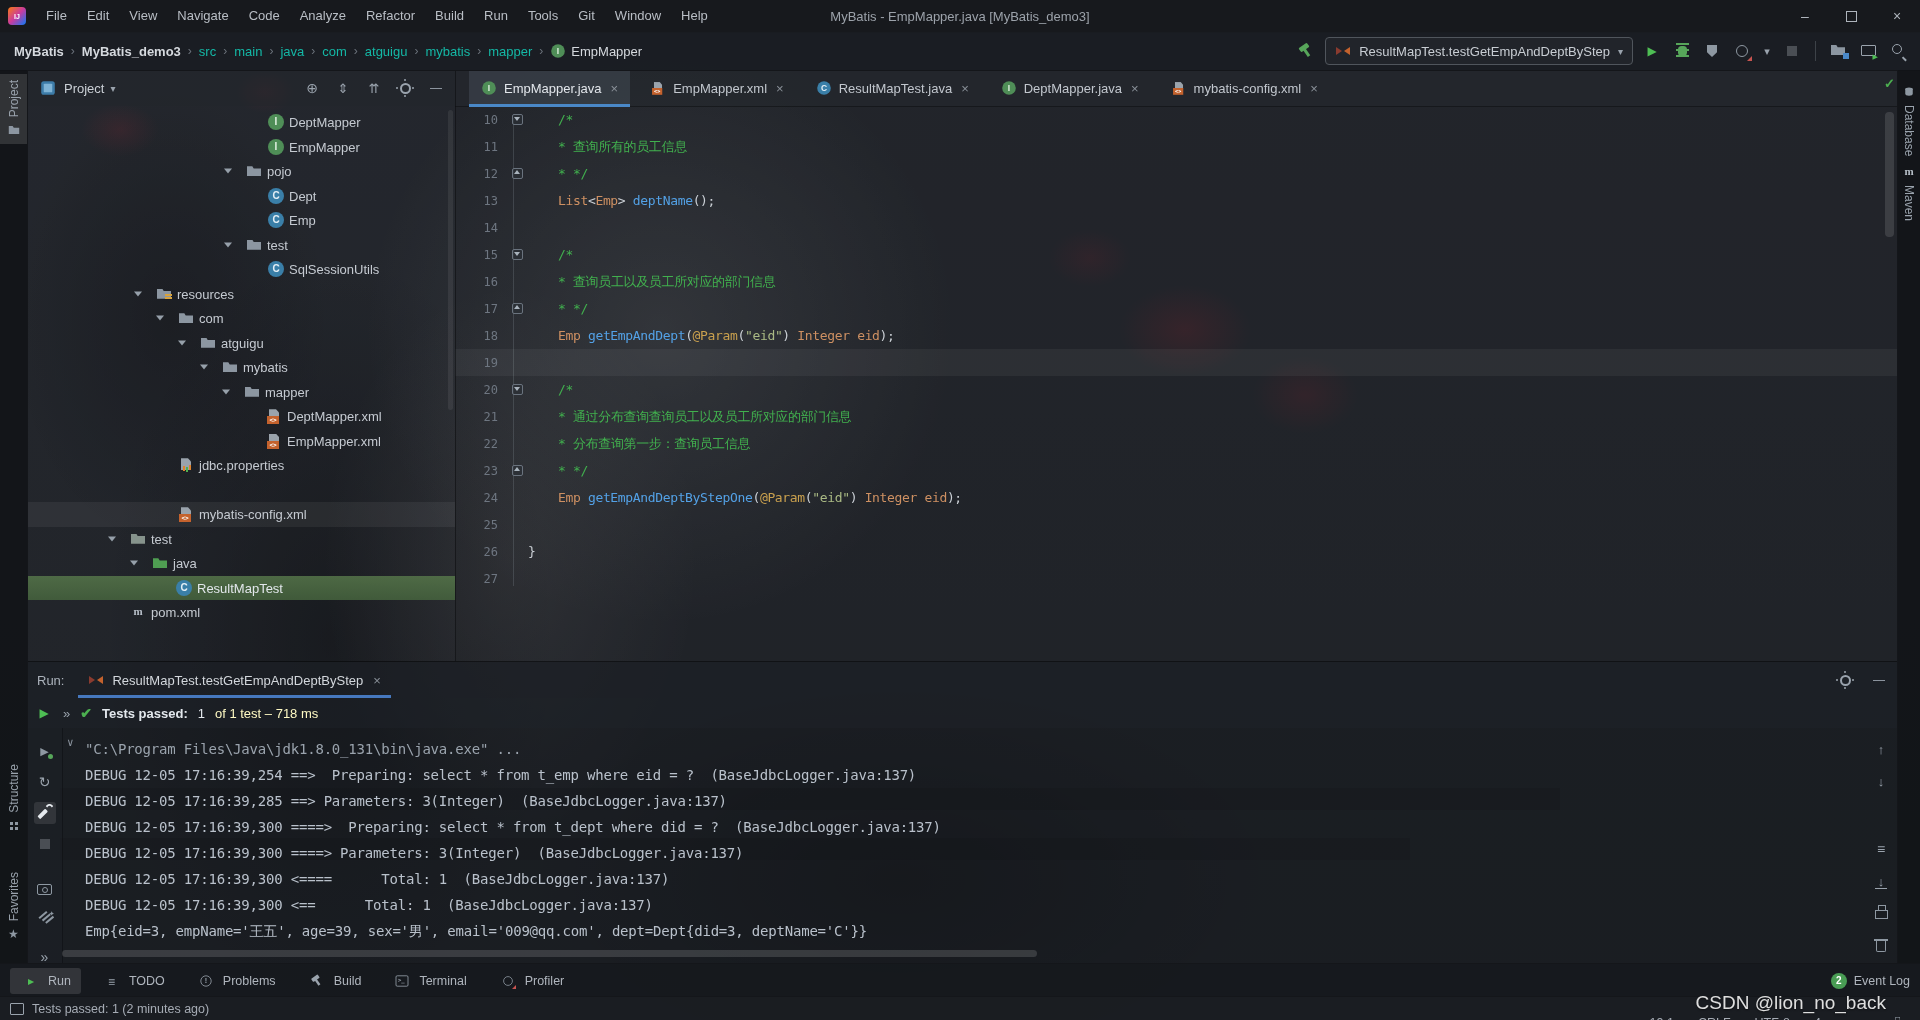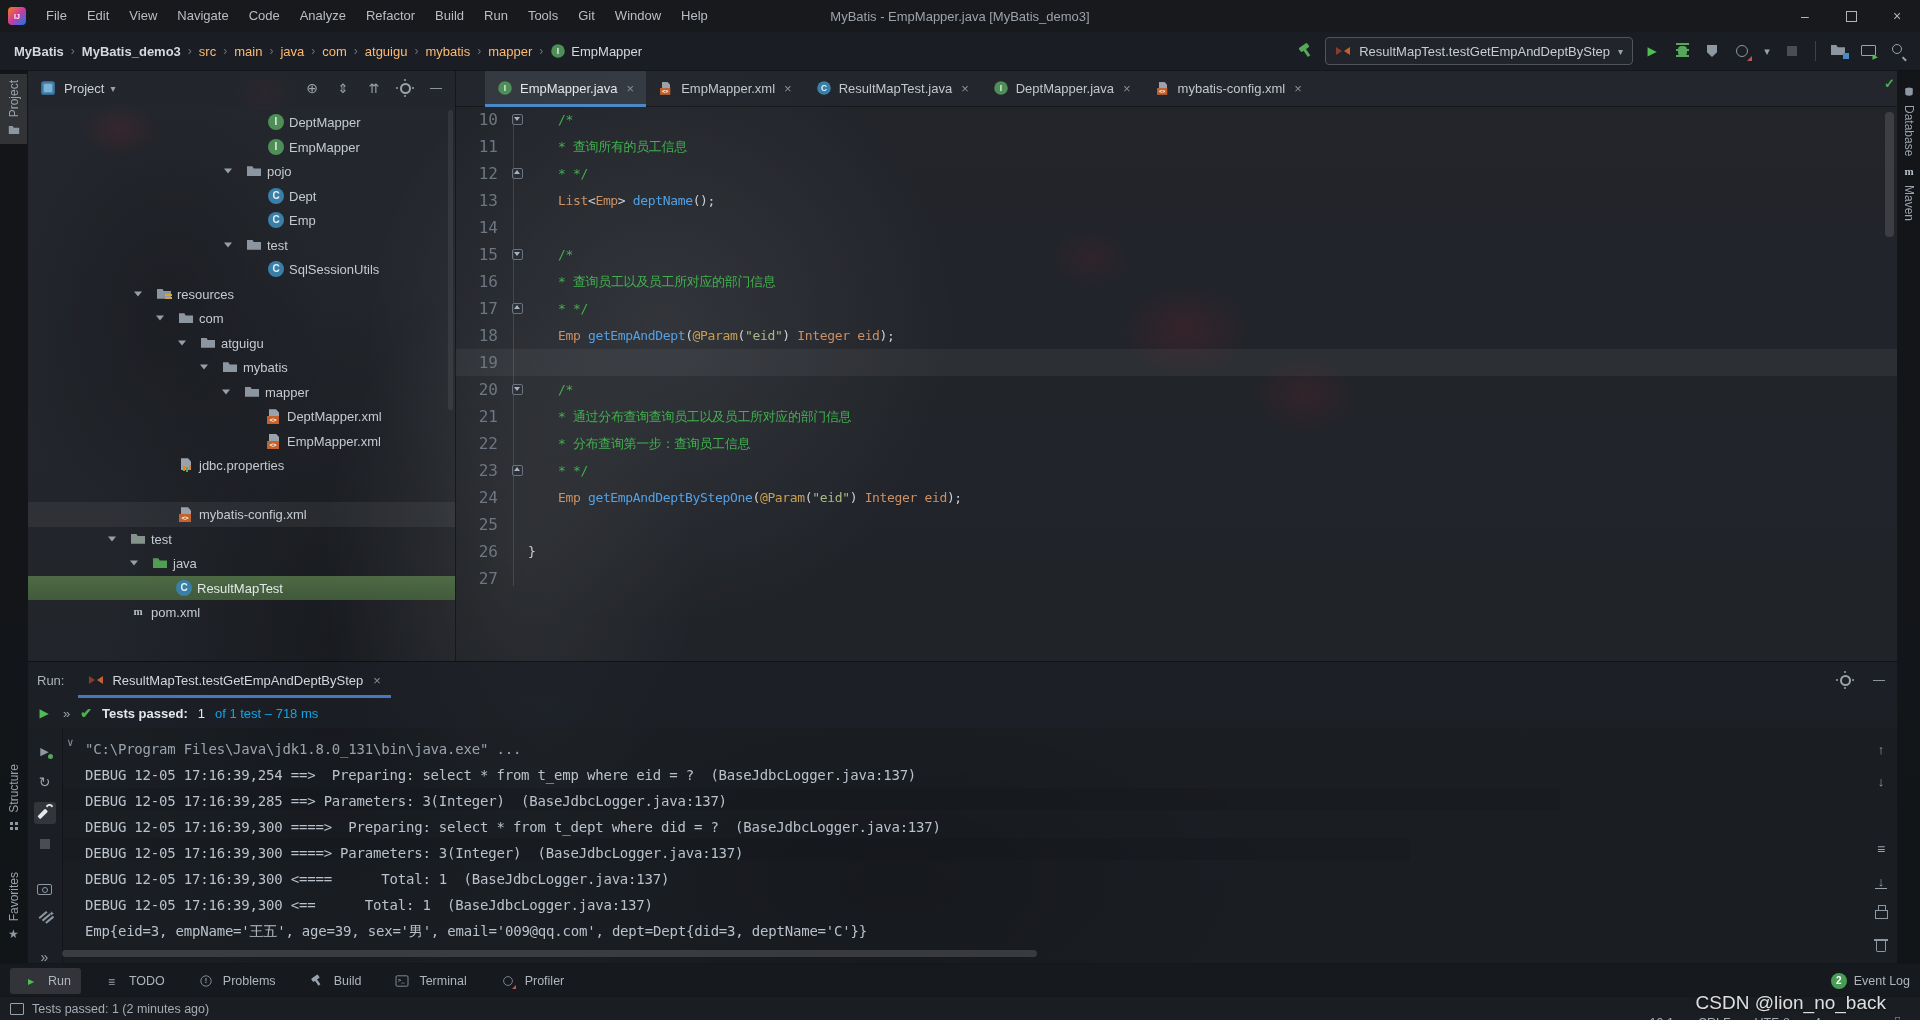--- a/index.html
+++ b/index.html
@@ -24,21 +24,21 @@
   .titlebar{top:0;height:32px;background:#17191D;border-bottom:1px solid #0e1013;padding:0 0 0 8px;}
   .logo{width:18px;height:18px;border-radius:4px;flex:none;margin-right:10px;
     background:linear-gradient(135deg,#F97A12,#C93B9F 50%,#087CFA);display:flex;align-items:center;justify-content:center;
     color:#fff;font-size:7px;font-weight:bold;}
   .menu-item{padding:0 10px;font-size:13px;color:#B9BEC5;cursor:default;line-height:32px;}
   .wintitle{position:absolute;left:50%;transform:translateX(-50%);font-size:13px;color:#9CA2AA;white-space:nowrap;}
   .winctrls{margin-left:auto;display:flex;height:32px;}
   .wbtn{width:46px;height:32px;display:flex;align-items:center;justify-content:center;color:#AEB4BC;font-size:14px;}
   .wbtn .maxbox{width:9px;height:9px;border:1.5px solid #AEB4BC;}
   .navbar{top:32px;height:38px;background:rgba(26,29,34,.93);border-bottom:1px solid #14161a;padding:0 10px 0 14px;}
-  .crumb{font-size:13px;color:#fdba74;display:inline-flex;align-items:center;gap:5px;white-space:nowrap;}
+  .crumb{font-size:13px;color:#14b8a6;display:inline-flex;align-items:center;gap:5px;white-space:nowrap;}
   .crumb.bold{color:#D5D9DE;font-weight:bold;}
   .crumb.last{color:#D5D9DE;}
   .crumb-sep{color:#6B727B;margin:0 7px;font-size:12px;}
   .nav-right{margin-left:auto;display:flex;align-items:center;gap:8px;}
   .runbox{display:flex;align-items:center;gap:8px;border:1px solid #50555c;border-radius:4px;height:26px;padding:0 9px;
     background:rgba(40,44,50,.5);font-size:13px;color:#C8CDD3;white-space:nowrap;}
   .sep-v{width:1px;height:20px;background:#3d4248;margin:0 4px;}
   
   .stripe{position:absolute;top:70px;bottom:57px;background:rgba(17,19,23,.88);z-index:6;}
   .stripe.left{left:0;width:27px;border-right:1px solid #14161a;}
@@ -148,30 +148,30 @@
   .tb-trash::after{content:"";position:absolute;left:4px;top:5px;width:14px;height:1.5px;background:#8E98A2;}
   .tb-lock::before{content:"";position:absolute;left:5px;top:2px;width:6px;height:5px;border:1.5px solid #9AA3AD;border-bottom:none;border-radius:3px 3px 0 0;}
   .tb-lock::after{content:"";position:absolute;left:3px;top:7px;width:10px;height:7px;background:#9AA3AD;border-radius:1px;}
   .tb-problems::after{content:"!";width:12px;height:12px;border-radius:50%;border:1.5px solid #9AA3AD;font:700 9px/12px "Liberation Sans",sans-serif;text-align:center;}
   .tb-terminal::before{content:"";position:absolute;left:3px;top:4px;width:14px;height:12px;border:1.5px solid #9AA3AD;border-radius:2px;}
   .tb-terminal::after{content:">_";position:absolute;left:6px;top:7px;font:700 7px/7px "DejaVu Sans Mono",monospace;color:#9AA3AD;}
   .tb-todo::after{content:"≡";font-size:15px;}
   
   .editor{position:absolute;left:455px;top:70px;right:22px;bottom:359px;background:rgba(33,37,43,.38);z-index:3;}
   .tabs{position:absolute;left:0;right:0;top:0;height:36px;display:flex;align-items:stretch;background:rgba(36,40,46,.55);
-    border-bottom:1px solid rgba(0,0,0,.35);padding-left:30px;}
+    border-bottom:1px solid rgba(0,0,0,.35);padding-left:14px;gap:8px;}
   .tab{display:flex;align-items:center;gap:7px;padding:0 12px;font-size:13px;color:#C2C7CE;position:relative;white-space:nowrap;}
   .tab.active{background:rgba(74,82,94,.45);color:#E2E6EB;}
   .tab.active::after{content:"";position:absolute;left:0;right:0;bottom:-1px;height:3px;background:#4A88C7;}
   .tab-close{color:#8A9199;font-size:13px;margin-left:2px;}
   .code{position:absolute;left:0;right:0;top:36px;bottom:0;font-family:"DejaVu Sans Mono",monospace;font-size:13px;letter-spacing:-0.35px;}
   .code .guide{position:absolute;left:58px;top:12px;height:468px;width:1px;background:rgba(140,150,160,.25);}
   .cline{position:relative;height:27px;display:flex;align-items:center;}
   .cline.caret{background:rgba(255,255,255,.05);}
-  .lnum{width:43px;text-align:right;padding-right:8px;color:#6E7681;font-size:16px;flex:none;letter-spacing:0;}
+  .lnum{width:43px;text-align:right;padding-right:8px;color:#6E7681;font-size:12px;flex:none;letter-spacing:0;}
   .fslot{width:22px;flex:none;display:flex;align-items:center;justify-content:center;}
   .fm{position:relative;width:9px;height:9px;border:1px solid #6A737E;border-radius:2px;background:rgba(43,48,55,.6);}
   .fm::after{content:"";position:absolute;left:1.5px;}
   .fm.down::after{top:2px;border-left:3px solid transparent;border-right:3px solid transparent;border-top:4px solid #A9B3BD;}
   .fm.up::after{top:1px;border-left:3px solid transparent;border-right:3px solid transparent;border-bottom:4px solid #A9B3BD;}
   .ltxt{white-space:pre;}
   .ltxt.ind1{padding-left:30px;}
   .c-com{color:#41B04E;} .c-type{color:#CE9062;} .c-mth{color:#53A1E6;} .c-ann{color:#C9A04E;} .c-str{color:#AABA84;} .c-pl{color:#CBD0D6;}
   .ed-scroll{position:absolute;right:4px;top:42px;width:9px;height:125px;background:rgba(255,255,255,.12);border-radius:4px;}
   .ed-check{position:absolute;right:3px;top:6px;font-size:13px;}
@@ -179,21 +179,21 @@
   .runpanel{position:absolute;left:27px;right:22px;top:661px;bottom:57px;background:rgba(24,27,32,.62);z-index:4;border-top:1px solid rgba(0,0,0,.4);}
   .run-header{position:absolute;left:0;right:0;top:0;height:36px;display:flex;align-items:center;background:rgba(30,34,40,.6);padding:0 8px;}
   .run-label{font-size:13px;color:#ABB2BB;margin:0 14px 0 2px;}
   .run-tab{display:flex;align-items:center;gap:8px;font-size:13px;color:#D3D7DC;position:relative;height:100%;padding:0 10px;white-space:nowrap;}
   .run-tab::after{content:"";position:absolute;left:0;right:0;bottom:0;height:3px;background:#4678BE;}
   .run-header-icons{margin-left:auto;display:flex;gap:12px;}
   .run-status{position:absolute;left:0;right:0;top:36px;height:30px;display:flex;align-items:center;gap:10px;padding:0 8px;background:rgba(32,36,42,.45);font-size:13px;}
   .rs-chev{color:#9AA3AD;font-size:13px;}
   .rs-bold{color:#E3E8ED;font-weight:bold;}
   .rs-num{color:#E3E8ED;}
-  .rs-dim{color:#0ea5e9;}
+  .rs-dim{color:#fef9c3;}
   .con-toolbar{position:absolute;left:0;top:66px;bottom:0;width:35px;display:flex;flex-direction:column;align-items:center;gap:9px;padding-top:12px;
     background:rgba(28,31,37,.5);border-right:1px solid rgba(0,0,0,.3);}
   .console{position:absolute;left:35px;right:0;top:66px;bottom:0;font-family:"DejaVu Sans Mono",monospace;font-size:14px;letter-spacing:-0.2px;
     color:#B9C1CB;padding:8px 0 0 0;overflow:hidden;}
   .conline{height:26px;line-height:26px;white-space:pre;padding-left:23px;}
   .con-fold{position:absolute;left:5px;top:8px;color:#8A939E;font-size:11px;}
   .con-right{position:absolute;right:6px;top:76px;display:flex;flex-direction:column;gap:10px;z-index:6;}
   .hscroll{position:absolute;left:35px;top:288px;width:975px;height:7px;border-radius:4px;background:rgba(255,255,255,.14);}
   
   .toolbar-bottom{top:963px;height:33px;background:rgba(22,25,29,.92);border-top:1px solid #14161a;padding:0 10px;gap:4px;}

